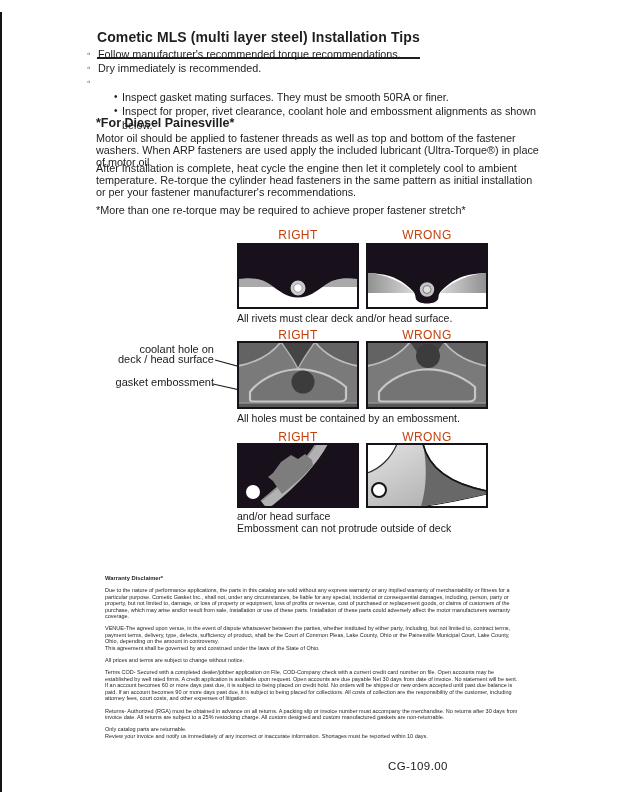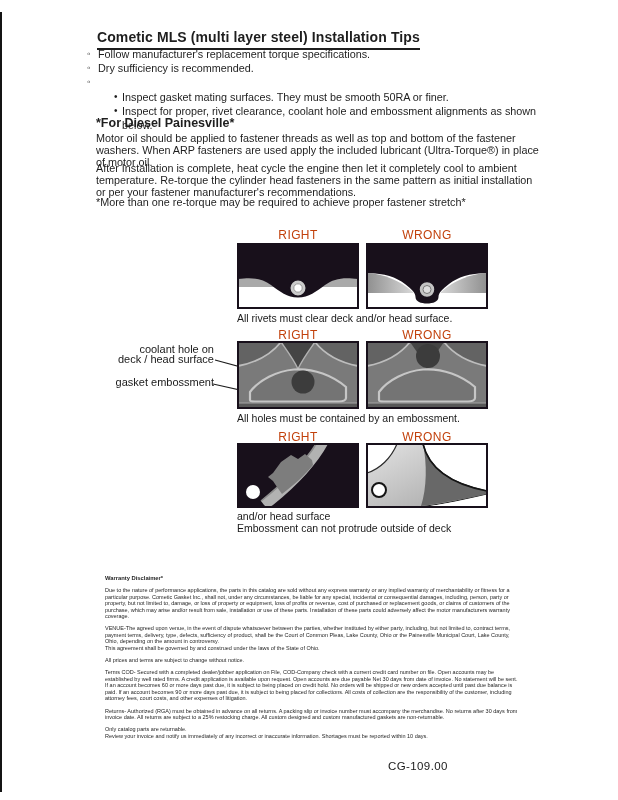--- a/index.html
+++ b/index.html
@@ -4,31 +4,31 @@
 <style>
   html,body{margin:0;padding:0;}
   body{
     width:618px;height:800px;background:#ffffff;position:relative;
     font-family:"Liberation Sans","DejaVu Sans",sans-serif;color:#1e1e1e;
     overflow:hidden;
   }
   .abs{position:absolute;}
   #edge-line{left:0;top:12px;width:2px;height:780px;background:#141414;}
   #page-title{left:97px;top:29px;font-size:14px;font-weight:bold;letter-spacing:.1px;
-    border-bottom:2px solid #1e1e1e;padding-bottom:3px;white-space:nowrap;}
+    border-bottom:2px solid #1e1e1e;padding-bottom:12px;white-space:nowrap;}
   #tips{left:87px;top:47px;font-size:10.8px;line-height:14.2px;width:470px;}
   .tip-row{display:flex;align-items:flex-start;}
   .tip-row.lvl2{margin-left:27px;}
   .bullet{width:11px;flex:0 0 11px;font-size:10px;line-height:14.2px;}
   .tip-row.lvl2 .bullet{width:8px;flex:0 0 8px;}
   #diesel-heading{left:96px;top:116px;font-size:12.5px;font-weight:bold;}
   .para{left:96px;width:446px;font-size:10.8px;line-height:11.9px;}
   #diesel-p1{top:133px;}
   #diesel-p2{top:163px;}
-  #diesel-p3{top:197px;}
+  #diesel-p3{top:205px;}
   .fig-label{width:122px;text-align:center;font-size:12px;letter-spacing:.4px;color:#c2410c;}
   .fig-caption{left:237px;font-size:10.5px;line-height:12px;color:#1a1a1a;}
   .fig-img{width:122px;}
   .fig-img svg{display:block;}
   .col1{left:237px;} .col2{left:366px;}
   .r1-label{top:228px;} .r1-img{top:243px;}
   #caption-1{top:312px;}
   .r2-label{top:328px;} .r2-img{top:341px;}
   #caption-2{top:412px;}
   .r3-label{top:430px;} .r3-img{top:443px;}
@@ -46,25 +46,25 @@
 </head>
 <body>
 
 <div class="abs" id="edge-line"></div>
 
 <div class="abs" id="page-title">Cometic MLS (multi layer steel) Installation Tips</div>
 
 <div class="abs" id="tips">
   <div class="tip-row lvl1">
     <span class="bullet">◦</span>
-    <span>Follow manufacturer's replacement torque specifications.</span>
+    <span>Follow manufacturer's recommended torque recommendations.</span>
   </div>
   <div class="tip-row lvl1">
     <span class="bullet">◦</span>
-    <span>Dry sufficiency is recommended.</span>
+    <span>Dry immediately is recommended.</span>
   </div>
   <div class="tip-row lvl1">
     <span class="bullet">◦</span>
   </div>
   <div class="tip-row lvl2">
     <span class="bullet">•</span>
     <span>Inspect gasket mating surfaces. They must be smooth 50RA or finer.</span>
   </div>
   <div class="tip-row lvl2">
     <span class="bullet">•</span>

